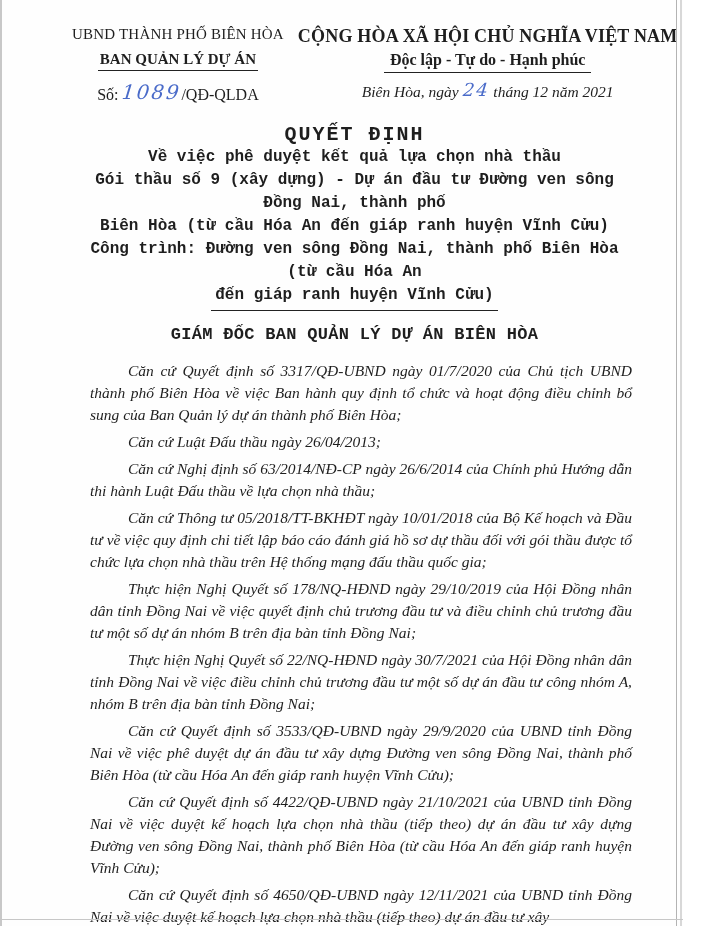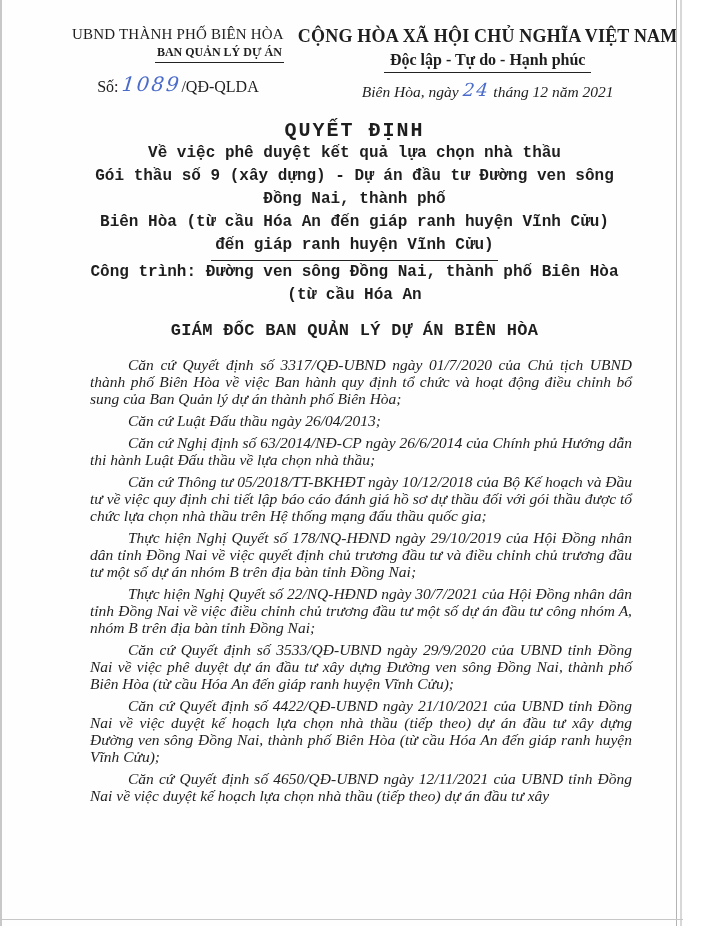--- a/index.html
+++ b/index.html
@@ -19,21 +19,21 @@
   .edge-right-outer { position:absolute; right:1px; top:0; width:2px; height:100%; background:#d8d8d8; }
   .edge-right-inner { position:absolute; right:6px; top:0; width:1px; height:100%; background:#b3b3b3; }
   .edge-bottom { position:absolute; bottom:6px; left:0; width:100%; height:1px; background:#c7c7c7; }
 
   
   .header { display:flex; padding:26px 46px 0 72px; }
   .header-left  { width:240px; text-align:center; }
   .header-right { flex:1; text-align:center; padding-left:14px; }
 
   .org-parent { font-size:15px; letter-spacing:.2px; white-space:nowrap; }
-  .org-name   { font-size:12px; font-weight:bold; margin-top:2px; white-space:nowrap;text-align:right; }
+  .org-name   { font-size:15px; font-weight:bold; margin-top:8px; white-space:nowrap; }
   .org-name .u-span { display:inline-block; border-bottom:1.5px solid #222; padding:0 2px 2px 2px; }
 
   .doc-number { margin-top:10px; font-size:16px; white-space:nowrap; }
   .handwrite {
     font-family:"DejaVu Serif", serif;
     font-style:italic;
     color:#4a6bc9;
     font-size:20px;
     letter-spacing:2px;
     display:inline-block;
@@ -53,21 +53,21 @@
   .subject-line:first-of-type { margin-top:5px; }
   .subject-line-underlined .u-span { display:inline-block; border-bottom:1.5px solid #222; padding:0 4px 3px 4px; }
   .issuer-heading { font-size:17px; font-weight:bold; margin-top:14px; letter-spacing:.3px; }
 
   
   .body-text { margin:16px 51px 0 90px; }
   .body-text p {
     margin:0 0 5px 0;
     font-size:15.5px;
     font-style:italic;
-    line-height:17px;
+    line-height:22px;
     text-align:justify;
     text-indent:38px;
   }
 </style>
 </head>
 <body>
 
 <div class="page">
 
   <div class="edge-left"></div>
@@ -93,30 +93,30 @@
         <span>tháng  12  năm 2021</span>
       </div>
     </div>
   </div>
 
   <div class="title-block">
     <div class="decision-heading">QUYẾT ĐỊNH</div>
     <div class="subject-line">Về việc phê duyệt kết quả lựa chọn nhà thầu</div>
     <div class="subject-line">Gói thầu số 9 (xây dựng) - Dự án đầu tư Đường ven sông Đồng Nai, thành phố</div>
     <div class="subject-line">Biên Hòa (từ cầu Hóa An đến giáp ranh huyện Vĩnh Cửu)</div>
+    <div class="subject-line">Công trình: Đường ven sông Đồng Nai, thành phố Biên Hòa (từ cầu Hóa An</div>
     <div class="subject-line subject-line-underlined"><span class="u-span">đến giáp ranh huyện Vĩnh Cửu)</span></div>
-    <div class="subject-line">Công trình: Đường ven sông Đồng Nai, thành phố Biên Hòa (từ cầu Hóa An</div>
     <div class="issuer-heading">GIÁM ĐỐC BAN QUẢN LÝ DỰ ÁN BIÊN HÒA</div>
   </div>
 
   <div class="body-text">
     <p>Căn cứ Quyết định số 3317/QĐ-UBND ngày 01/7/2020 của Chủ tịch UBND thành phố Biên Hòa về việc Ban hành quy định tổ chức và hoạt động điều chỉnh bổ sung của Ban Quản lý dự án thành phố Biên Hòa;</p>
     <p>Căn cứ Luật Đấu thầu ngày 26/04/2013;</p>
     <p>Căn cứ Nghị định số 63/2014/NĐ-CP ngày 26/6/2014 của Chính phủ Hướng dẫn thi hành Luật Đấu thầu về lựa chọn nhà thầu;</p>
-    <p>Căn cứ Thông tư 05/2018/TT-BKHĐT ngày 10/12/2018 của Bộ Kế hoạch và Đầu tư về việc quy định chi tiết lập báo cáo đánh giá hồ sơ dự thầu đối với gói thầu được tổ chức lựa chọn nhà thầu trên Hệ thống mạng đấu thầu quốc gia;</p>
+    <p>Căn cứ Thông tư 05/2018/TT-BKHĐT ngày 10/01/2018 của Bộ Kế hoạch và Đầu tư về việc quy định chi tiết lập báo cáo đánh giá hồ sơ dự thầu đối với gói thầu được tổ chức lựa chọn nhà thầu trên Hệ thống mạng đấu thầu quốc gia;</p>
     <p>Thực hiện Nghị Quyết số 178/NQ-HĐND ngày 29/10/2019 của Hội Đồng nhân dân tỉnh Đồng Nai về việc quyết định chủ trương đầu tư và điều chỉnh chủ trương đầu tư một số dự án nhóm B trên địa bàn tỉnh Đồng Nai;</p>
     <p>Thực hiện Nghị Quyết số 22/NQ-HĐND ngày 30/7/2021 của Hội Đồng nhân dân tỉnh Đồng Nai về việc điều chỉnh chủ trương đầu tư một số dự án đầu tư công nhóm A, nhóm B trên địa bàn tỉnh Đồng Nai;</p>
     <p>Căn cứ Quyết định số 3533/QĐ-UBND ngày 29/9/2020 của UBND tỉnh Đồng Nai về việc phê duyệt dự án đầu tư xây dựng Đường ven sông Đồng Nai, thành phố Biên Hòa (từ cầu Hóa An đến giáp ranh huyện Vĩnh Cửu);</p>
     <p>Căn cứ Quyết định số 4422/QĐ-UBND ngày 21/10/2021 của UBND tỉnh Đồng Nai về việc duyệt kế hoạch lựa chọn nhà thầu (tiếp theo) dự án đầu tư xây dựng Đường ven sông Đồng Nai, thành phố Biên Hòa (từ cầu Hóa An đến giáp ranh huyện Vĩnh Cửu);</p>
     <p>Căn cứ Quyết định số 4650/QĐ-UBND ngày 12/11/2021 của UBND tỉnh Đồng Nai về việc duyệt kế hoạch lựa chọn nhà thầu (tiếp theo) dự án đầu tư xây</p>
   </div>
 
 </div>
 
 </body></html>

